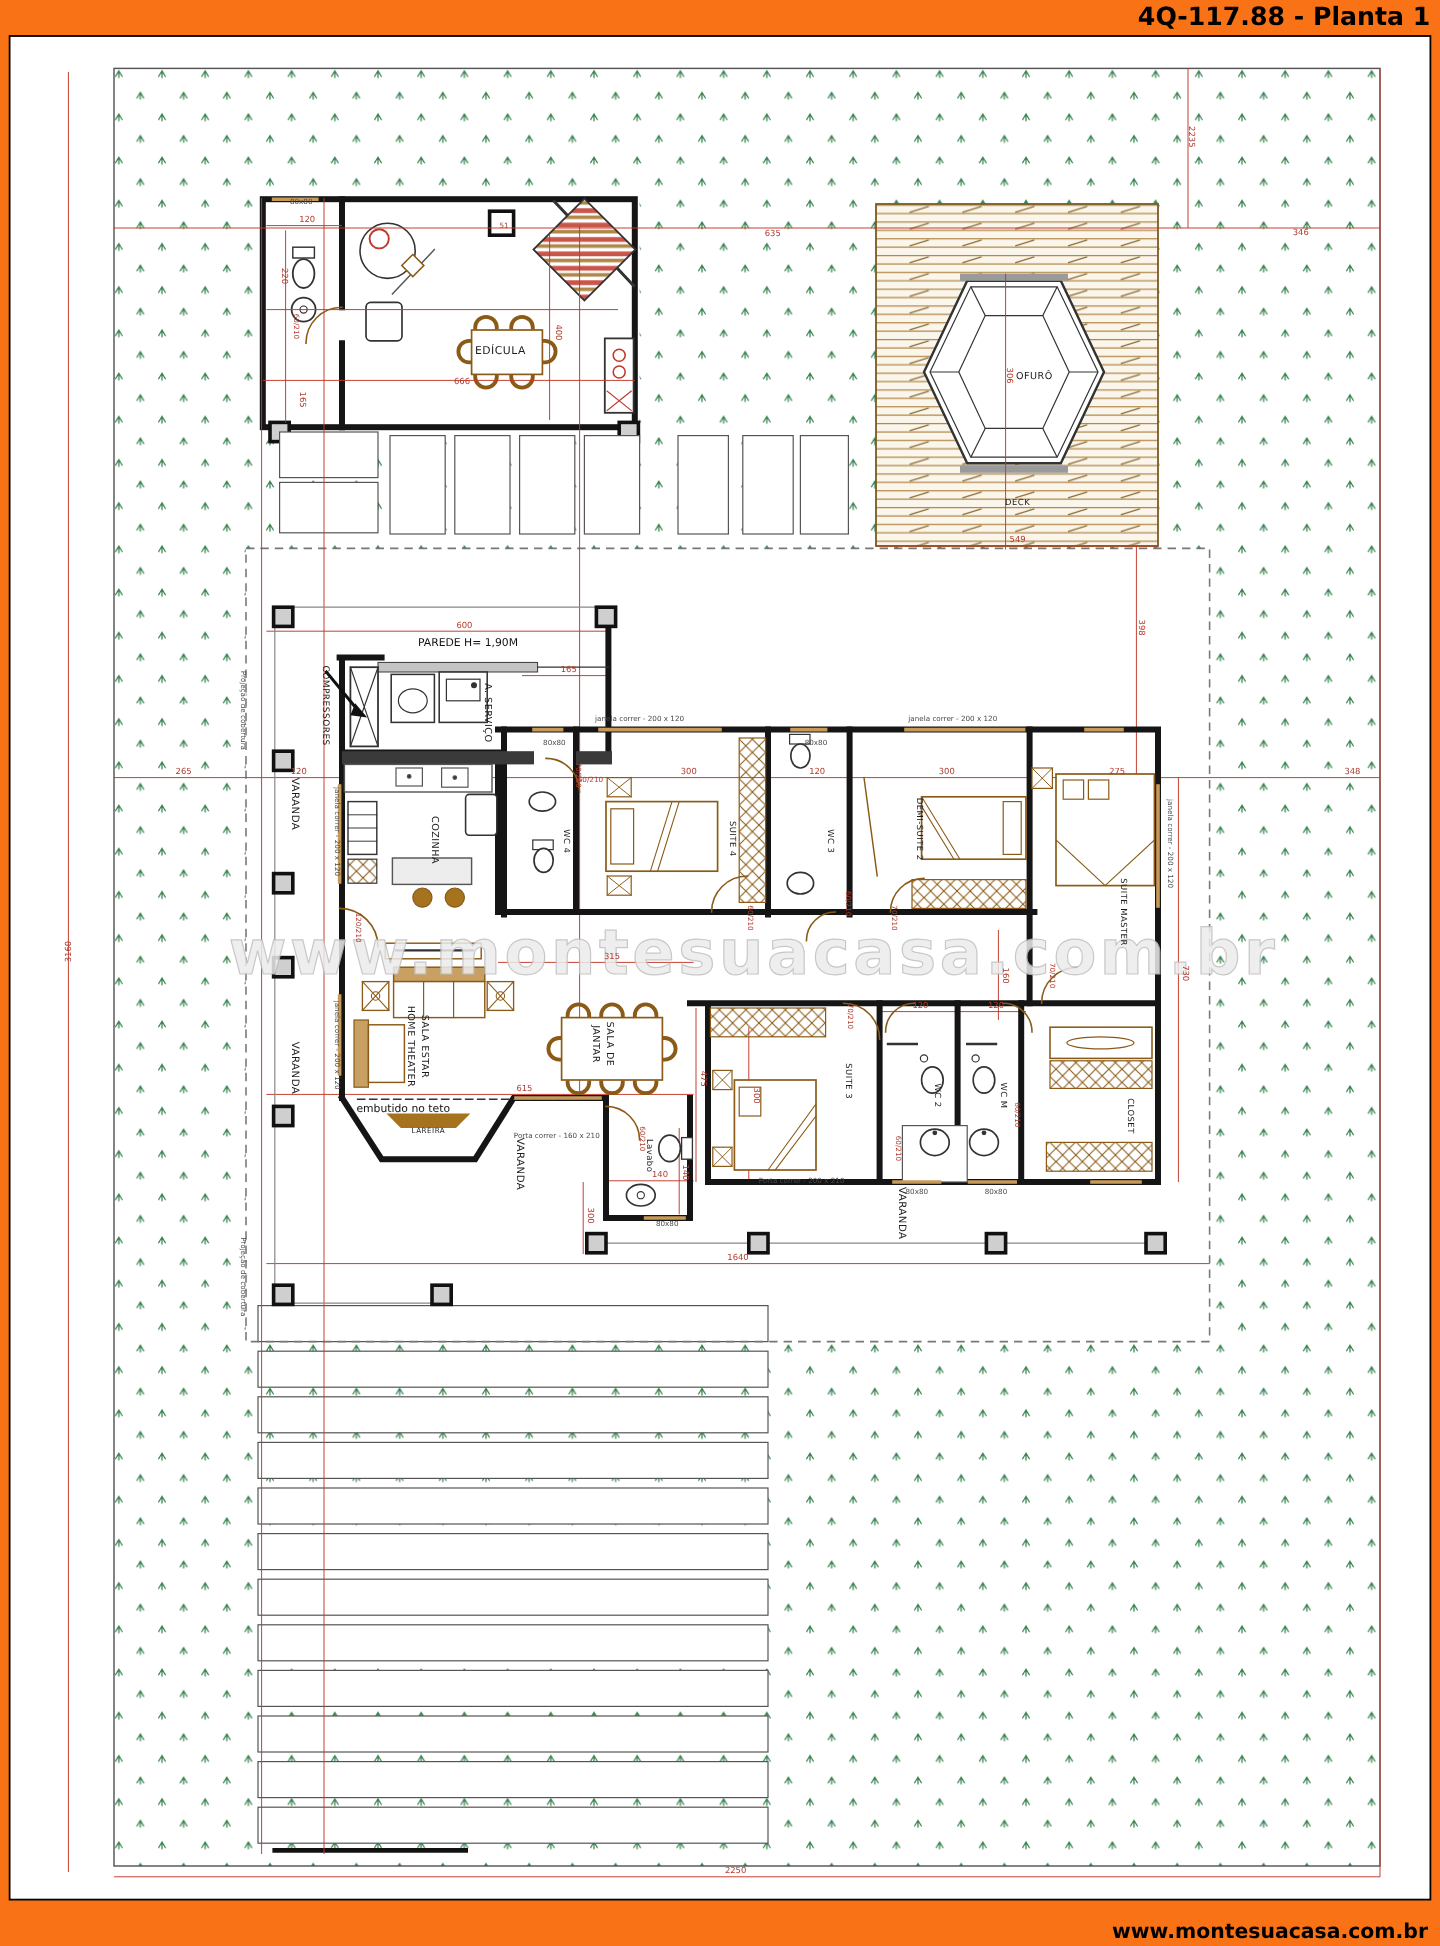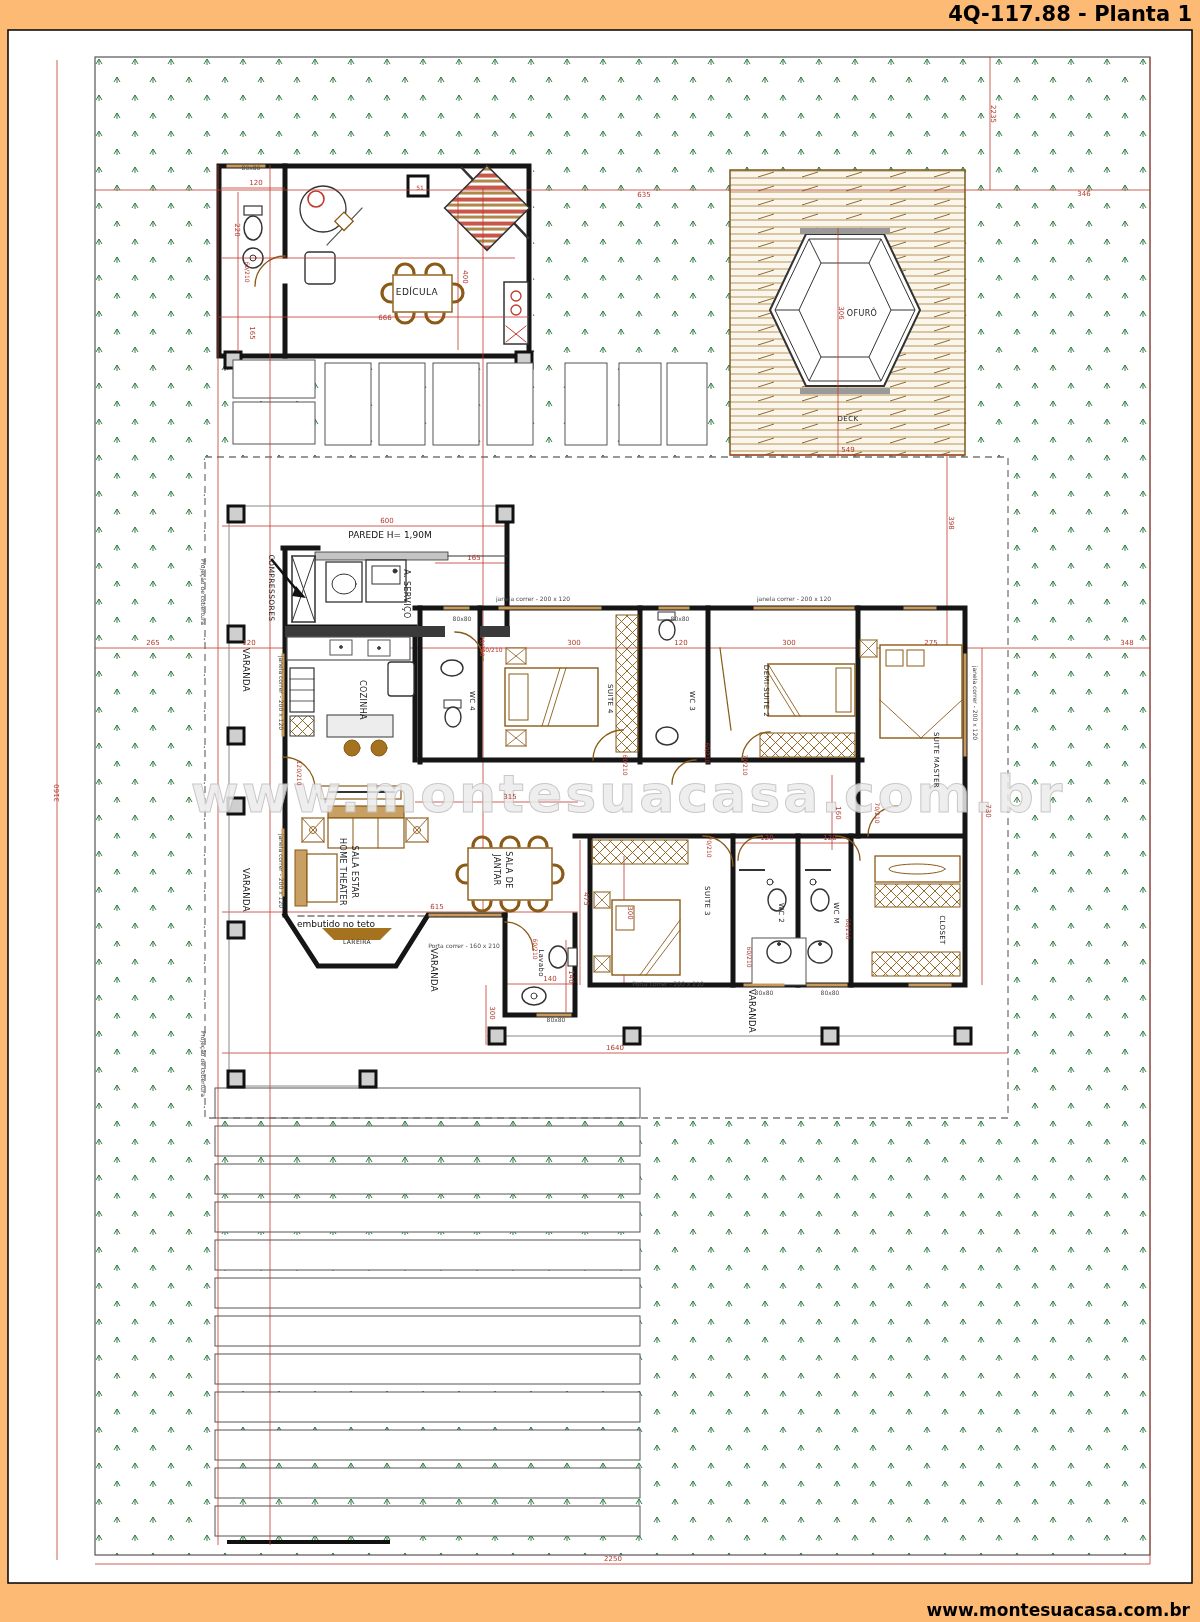--- a/index.html
+++ b/index.html
@@ -1,16 +1,16 @@
 <!DOCTYPE html>
 <html><head>
 <meta charset="utf-8">
 <style>
   html,body{margin:0;padding:0;background:#ffffff;}
-  .page{position:relative;width:1200px;height:1622px;background:#fdba74;overflow:hidden;
+  .page{position:relative;width:1200px;height:1622px;background:#f97316;overflow:hidden;
         font-family:"DejaVu Sans",sans-serif;}
   .page-title{position:absolute;top:2px;right:8px;font-size:21px;font-weight:bold;color:#000;z-index:5;}
   .footer-site{position:absolute;bottom:2px;right:10px;font-size:17px;font-weight:bold;color:#000;z-index:5;}
   svg{position:absolute;left:0;top:0;}
   .lbl{font-family:"DejaVu Sans",sans-serif;text-anchor:middle;}
   .room{fill:#1c1c1c;letter-spacing:.4px;}
   .note{fill:#111;}
   .dim{fill:#b03a2e;}
   .ann{fill:#4a4a4a;}
   .wm{font-size:52px;font-weight:bold;letter-spacing:3px;fill:#ececec;stroke:#bfbfbf;

